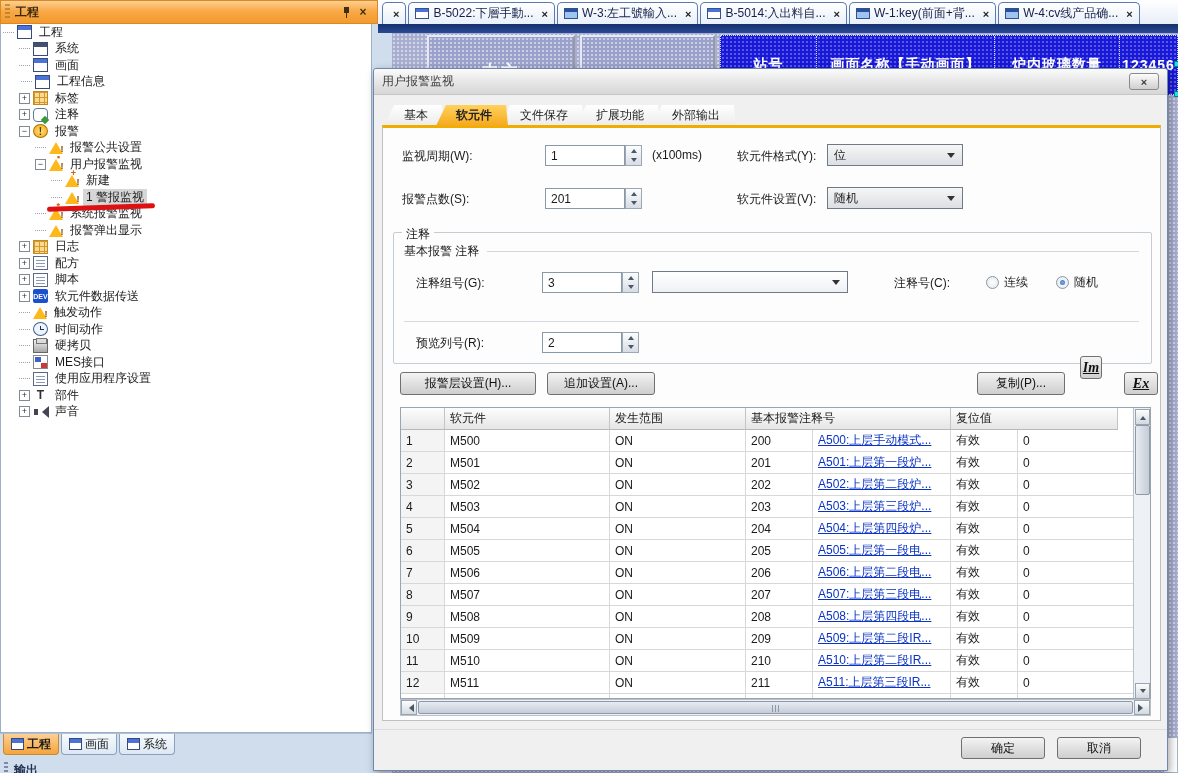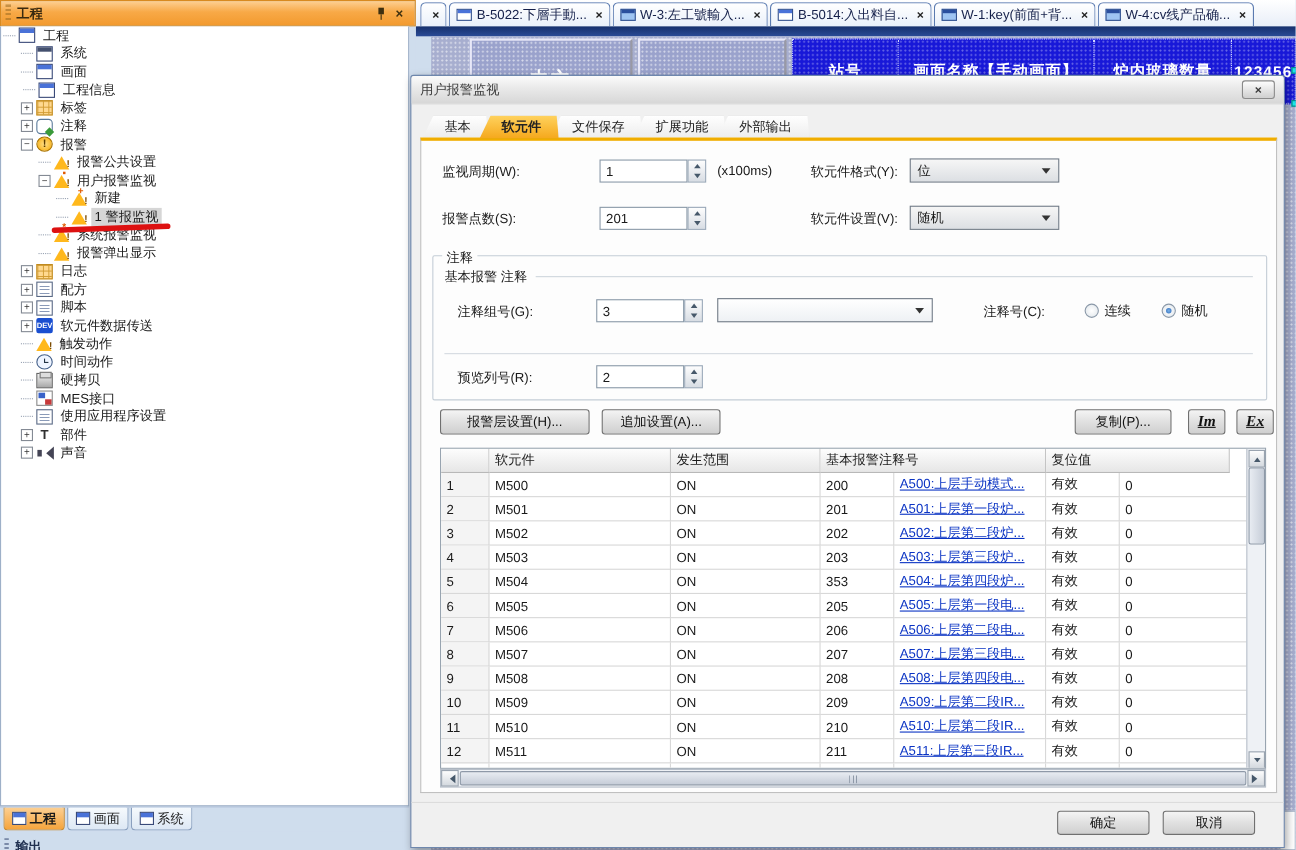--- a/index.html
+++ b/index.html
@@ -477,21 +477,21 @@
             </span>
             <span>
               <i class="arr-dn"></i>
             </span>
         </div>
       </div>
 
       <div class="btn abs" style="left:17px; top:244px; width:136px;text-align:center;">报警层设置(H)...</div>
       <div class="btn abs" style="left:164px; top:244px; width:108px;">追加设置(A)...</div>
       <div class="btn abs" style="left:594px; top:244px; width:88px;">复制(P)...</div>
-      <div class="btn abs imex" style="left:697px; top:244px; width:34px;">Im</div>
+      <div class="btn abs imex" style="left:697px; top:228px; width:22px;">Im</div>
       <div class="btn abs imex" style="left:741px; top:244px; width:34px;">Ex</div>
 
       <div class="dtable" id="dtable">
           <div class="thead">
             <div style="width: 44px;"></div>
             <div style="width: 165px;">软元件</div>
             <div style="width: 136px;">发生范围</div>
             <div style="width: 205px;">基本报警注释号</div>
             <div style="width: 167px;">复位值</div>
           </div>
@@ -528,21 +528,21 @@
             <div style="width: 136px;">ON</div>
             <div style="width: 67px;">203</div>
             <div class="cmt" style="width: 138px;">A503:上层第三段炉...</div>
             <div style="width: 67px;">有效</div>
             <div style="width: 117px;">0</div>
           </div>
           <div class="trowt">
             <div class="num" style="width: 44px;">5</div>
             <div style="width: 165px;">M504</div>
             <div style="width: 136px;">ON</div>
-            <div style="width: 67px;">353</div>
+            <div style="width: 67px;">204</div>
             <div class="cmt" style="width: 138px;">A504:上层第四段炉...</div>
             <div style="width: 67px;">有效</div>
             <div style="width: 117px;">0</div>
           </div>
           <div class="trowt">
             <div class="num" style="width: 44px;">6</div>
             <div style="width: 165px;">M505</div>
             <div style="width: 136px;">ON</div>
             <div style="width: 67px;">205</div>
             <div class="cmt" style="width: 138px;">A505:上层第一段电...</div>

